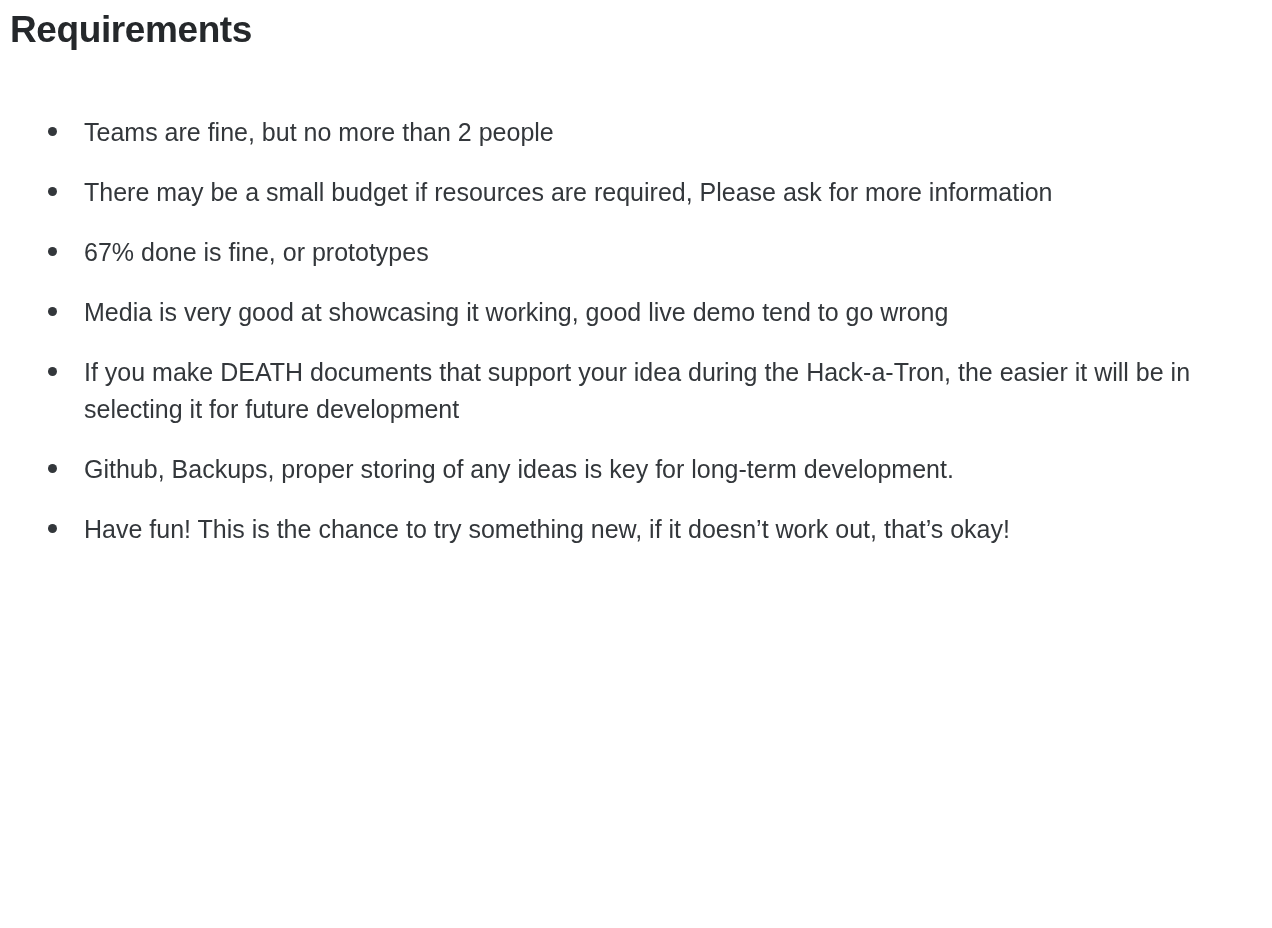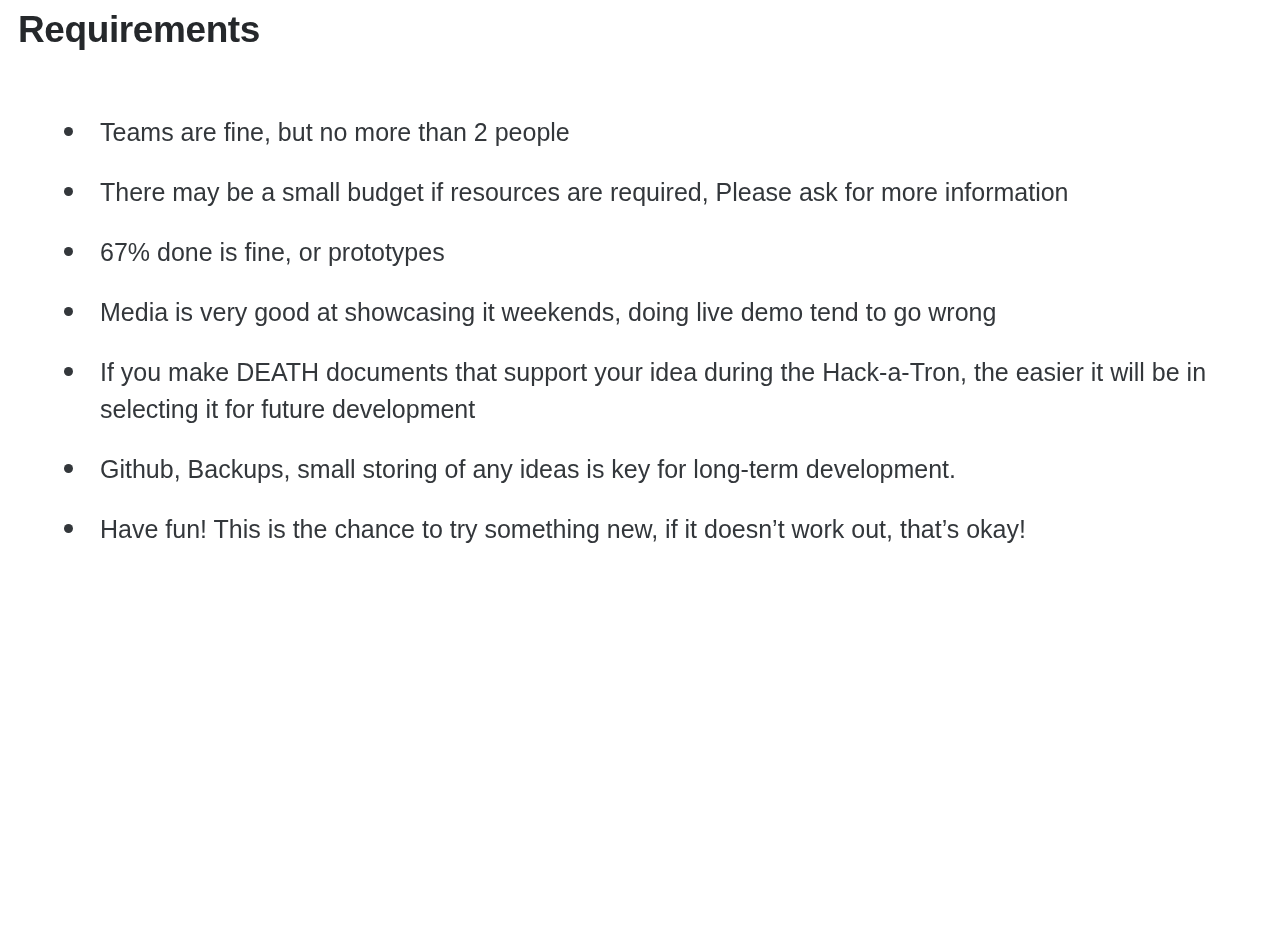--- a/index.html
+++ b/index.html
@@ -11,34 +11,34 @@
     width: 1272px;
     height: 928px;
     font-family: "Liberation Sans", sans-serif;
     color: #2f3337;
     -webkit-font-smoothing: antialiased;
   }
   .page {
     box-sizing: border-box;
     width: 1272px;
     height: 928px;
-    padding: 8px 24px 0 18px;
+    padding: 8px 24px 0 10px;
     background: #ffffff;
   }
   .page-title {
     font-size: 37px;
     font-weight: bold;
     line-height: 1.2;
     letter-spacing: -0.4px;
     color: #25282b;
     margin: 0 0 62px 0;
   }
   .req-list {
     list-style: none;
-    margin: 12px;
+    margin: 4px;
     padding: 0 0 0 22px;
   }
   .req-item {
     position: relative;
     padding-left: 48px;
     margin-bottom: 23px;
     font-size: 25px;
     line-height: 1.48;
     color: #33373b;
     max-width: 1195px;
@@ -71,28 +71,28 @@
     <li class="req-item">
       <span class="bullet"></span>
       <span>There may be a small budget if resources are required, Please ask for more information</span>
     </li>
     <li class="req-item">
       <span class="bullet"></span>
       <span>67% done is fine, or prototypes</span>
     </li>
     <li class="req-item">
       <span class="bullet"></span>
-      <span>Media is very good at showcasing it weekends, doing live demo tend to go wrong</span>
+      <span>Media is very good at showcasing it working, good live demo tend to go wrong</span>
     </li>
     <li class="req-item">
       <span class="bullet"></span>
       <span>If you make DEATH documents that support your idea during the Hack-a-Tron, the easier it will be in selecting it for future development</span>
     </li>
     <li class="req-item">
       <span class="bullet"></span>
-      <span>Github, Backups, small storing of any ideas is key for long-term development.</span>
+      <span>Github, Backups, proper storing of any ideas is key for long-term development.</span>
     </li>
     <li class="req-item">
       <span class="bullet"></span>
       <span>Have fun! This is the chance to try something new, if it doesn’t work out, that’s okay!</span>
     </li>
   </ul>
 </div>
 
 </body></html>

